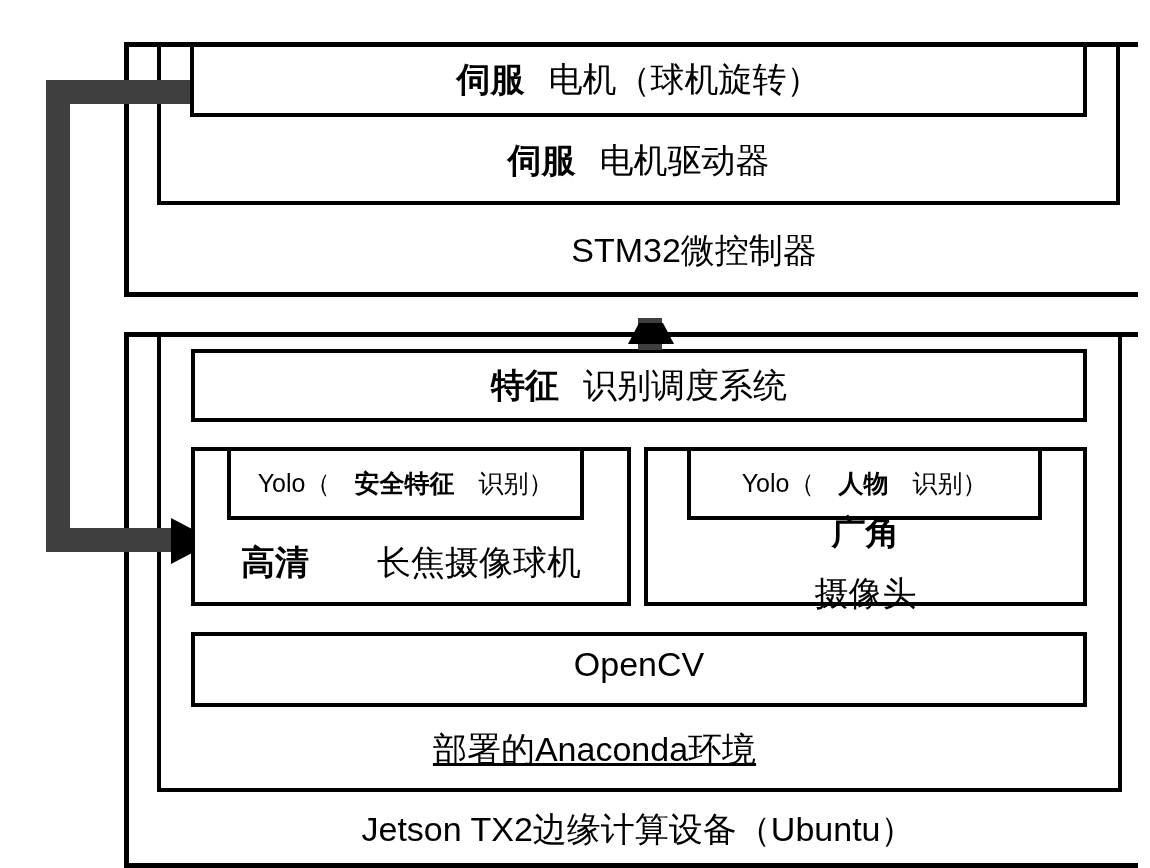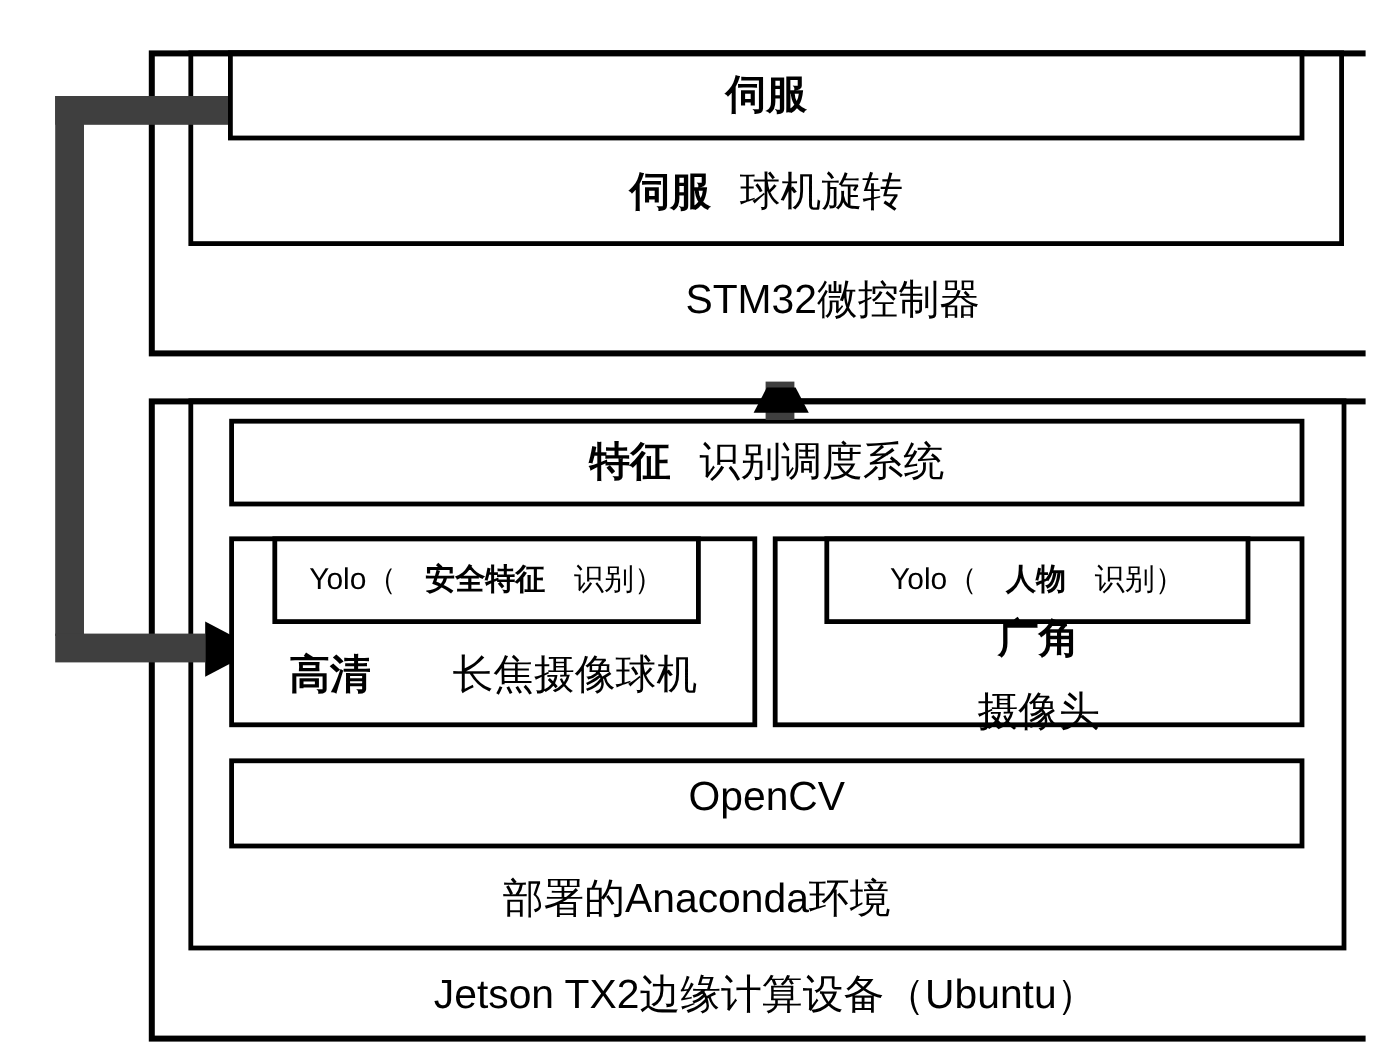--- a/index.html
+++ b/index.html
@@ -30,25 +30,26 @@
   <div class="box" style="left:133px; top:308px; width:965px; height:460px;"></div>
   <div class="box" style="left:167px; top:325px; width:896px; height:73px;"></div>
   <div class="box" style="left:167px; top:423px; width:440px; height:159px;"></div>
   <div class="box" style="left:203px; top:423px; width:357px; height:73px;"></div>
   <div class="box" style="left:620px; top:423px; width:443px; height:159px;"></div>
   <div class="box" style="left:663px; top:423px; width:355px; height:73px;"></div>
   <div class="box" style="left:167px; top:608px; width:896px; height:75px;"></div>
 
   <div class="label" style="left:166px; top:18px; width:897px; height:75px;">
       <span class="b">伺服</span>
+      <span>电机（球机旋转）</span>
     </div>
 
   <div class="label" style="left:133px; top:93px; width:963px; height:88px;">
       <span class="b">伺服</span>
-      <span>球机旋转</span>
+      <span>电机驱动器</span>
     </div>
 
   <div class="label" style="left:100px; top:181px; width:1140px; height:92px;">
       <span>STM32微控制器</span>
     </div>
 
   <div class="label" style="left:167px; top:325px; width:896px; height:73px;">
       <span class="b">特征</span>
       <span>识别调度系统</span>
     </div>
@@ -72,21 +73,21 @@
 
   <div class="label" style="left:620px; top:496px; width:443px; height:86px;flex-direction:column;">
       <span class="b">广角</span>
       <span>摄像头</span>
     </div>
 
   <div class="label" style="left:167px; top:608px; width:896px; height:66px;align-items:center;">
       <span>OpenCV</span>
     </div>
 
-  <div class="label" style="left:130px; top:683px; width:853px; height:85px;">
+  <div class="label" style="left:144px; top:683px; width:853px; height:85px;text-decoration:underline;">
       <span>部署的Anaconda环境</span>
     </div>
 
   <div class="label" style="left:100px; top:768px; width:1028px; height:76px;">
       <span>Jetson TX2边缘计算设备（Ubuntu）</span>
     </div>
 
   <div class="line" style="left:614px; top:294px; width:2px; height:32px;"></div>
   <div class="tri up" style="left:604px; top:275px;"></div>
 

